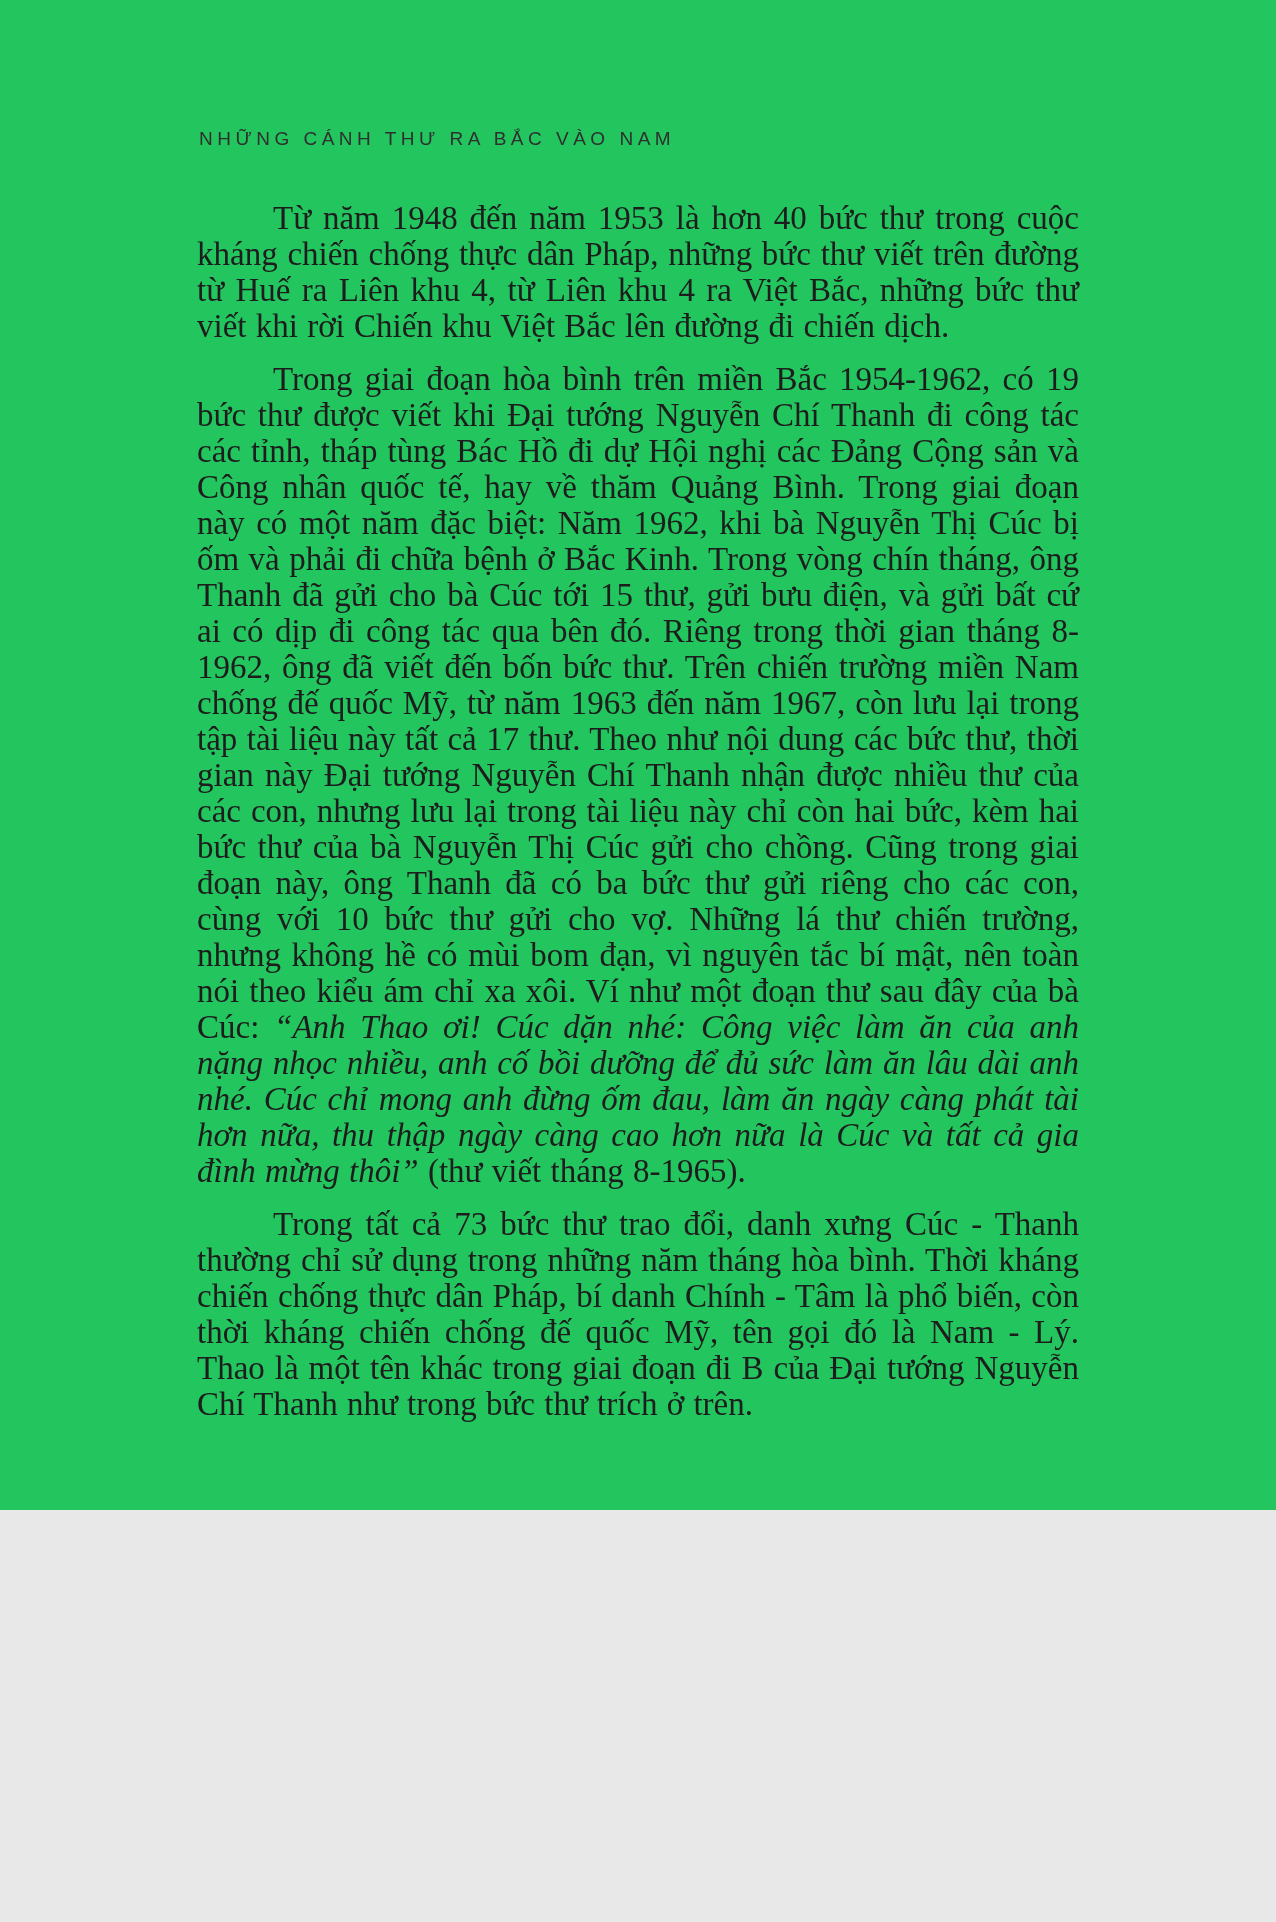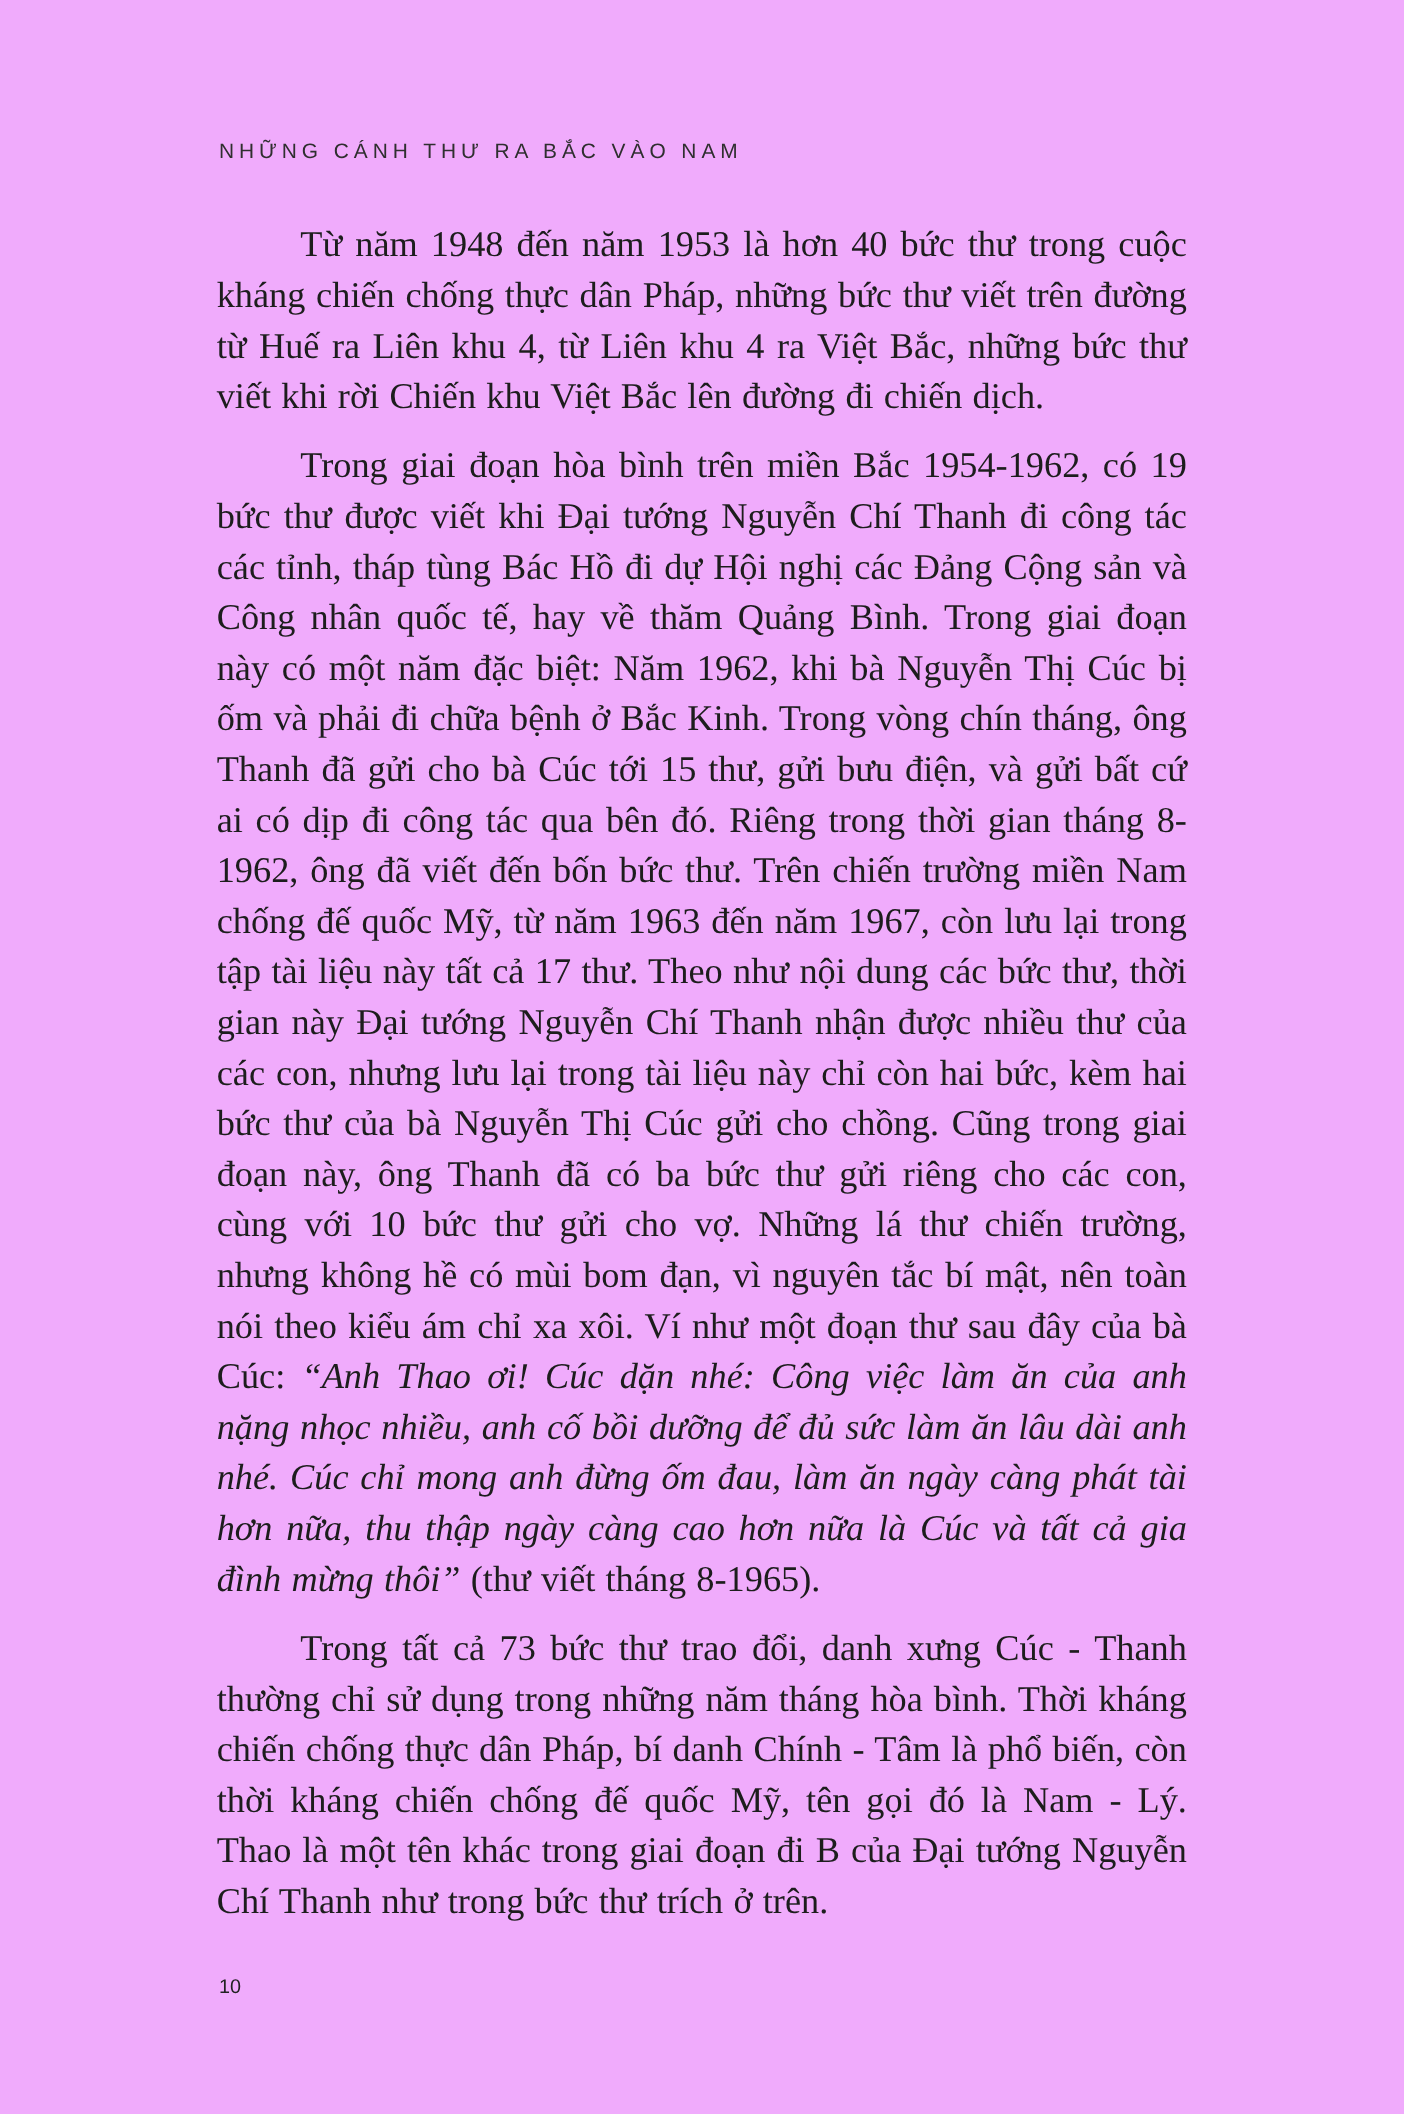--- a/index.html
+++ b/index.html
@@ -3,23 +3,23 @@
 <meta charset="utf-8">
 <style>
   html, body {
     margin: 0;
     padding: 0;
     background: #e8e8e8;
   }
   .book-page {
     position: relative;
     width: 1276px;
-    height: 1922px;
+    height: 1510px;
     margin: 0 auto;
-    background: #f0abfc;
+    background: #22c55e;
     overflow: hidden;
     font-family: "Liberation Serif", "DejaVu Serif", serif;
     color: #1d1d1d;
   }
   .running-header {
     position: absolute;
     left: 199px;
     top: 128px;
     font-family: "Liberation Sans", "DejaVu Sans", sans-serif;
     font-size: 19px;
@@ -30,21 +30,21 @@
   }
   .body-text {
     position: absolute;
     left: 197px;
     top: 200px;
     width: 882px;
   }
   .body-text p {
     margin: 0 0 17px 0;
     font-size: 33px;
-    line-height: 46px;
+    line-height: 36px;
     text-align: justify;
     text-indent: 76px;
     word-spacing: 1px;
   }
   .body-text p:last-child {
     margin-bottom: 0;
   }
   .quote-italic {
     font-style: italic;
   }

